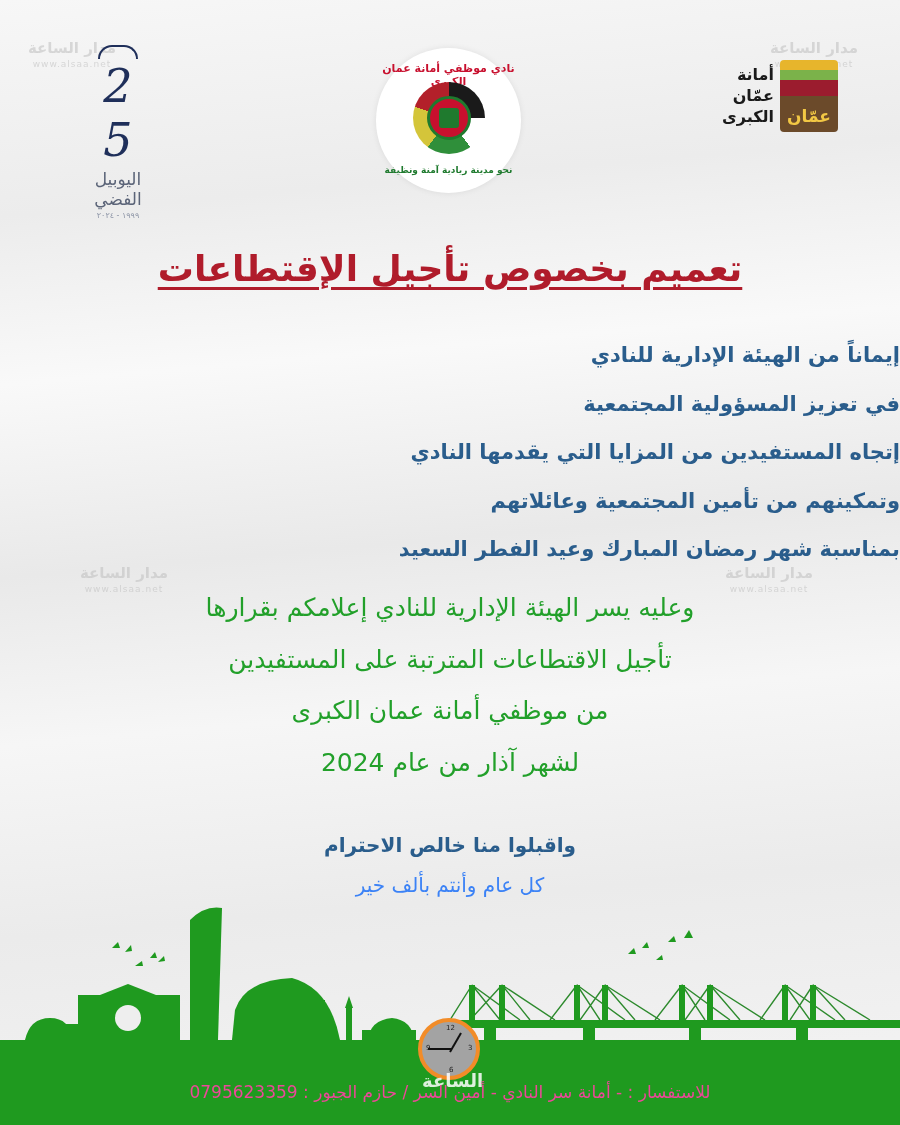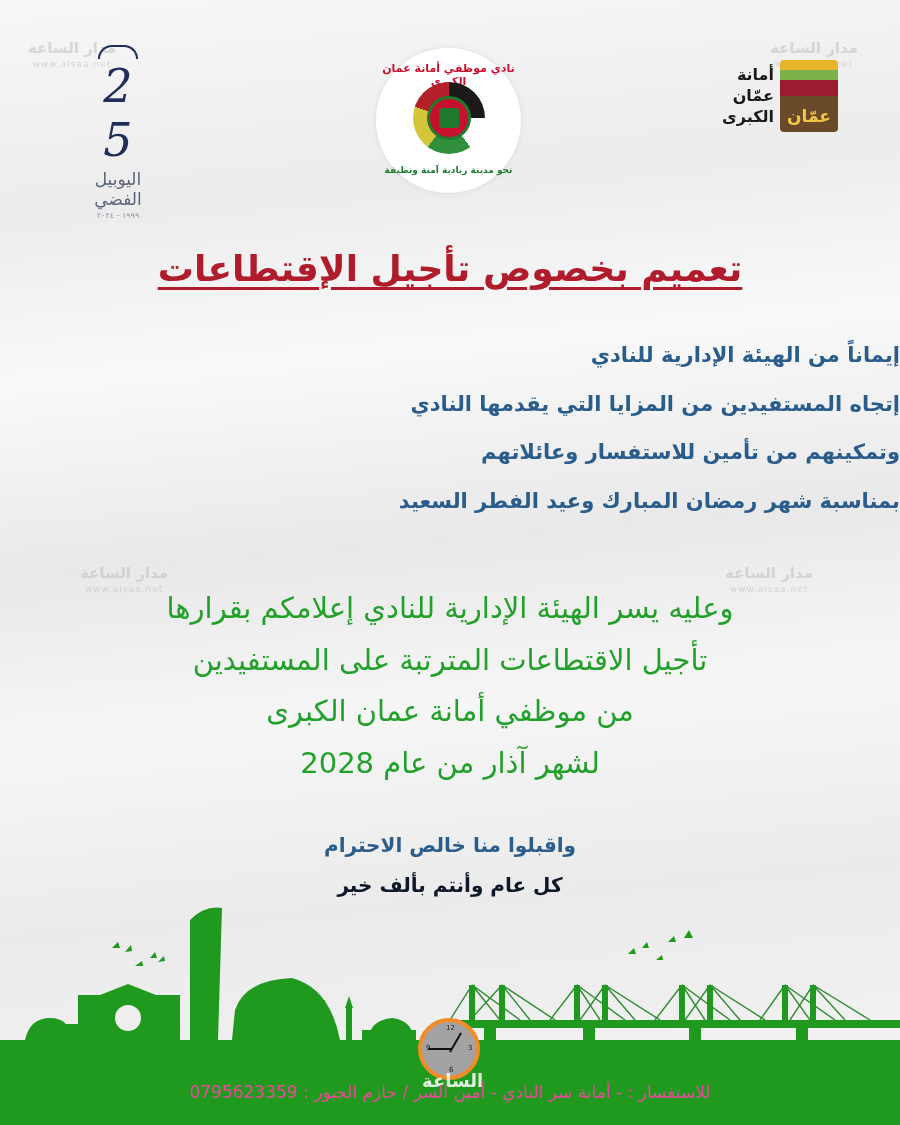--- a/index.html
+++ b/index.html
@@ -38,24 +38,24 @@
 
   
   .title {
     position: absolute; left: 0; right: 0; top: 248px; text-align: center; direction: rtl;
     color: #b01c2b; font-size: 36px; font-weight: bold; text-decoration: underline; text-decoration-thickness: 3px; text-underline-offset: 6px;
   }
   .lines { position: absolute; left: 0; right: 0; text-align: center; direction: rtl; }
   .blue-block { top: 338px; }
   .blue-block p { color: #2a5d8c; font-size: 21px; font-weight: bold; height: 48.5px; line-height: 34px; text-align: right; }
   .green-block { top: 588px; }
-  .green-block p { color: #22a02a; font-size: 29px; height: 51.5px; line-height: 40px; }
+  .green-block p { color: #22a02a; font-size: 25px; height: 51.5px; line-height: 40px; }
   .closing { top: 828px; }
   .closing .respect { color: #2a5d8c; font-size: 20px; font-weight: bold; height: 42px; line-height: 34px; text-align: center; }
-  .closing .greet { color: #0f172a; font-size: 20px; font-weight: bold; line-height: 30px; }
+  .closing .greet { color: #3b82f6; font-size: 20px; font-weight: normal; line-height: 30px; }
 
   
   .skyline { position: absolute; left: 0; top: 900px; width: 900px; height: 225px; }
   .footer-bar { position: absolute; left: 0; top: 1065px; width: 900px; height: 60px; background: #1f9a1f; }
   .footer-text {
     position: absolute; left: 0; right: 0; top: 1082px; text-align: center; direction: rtl;
     color: #ec4899; font-size: 17px;
   }
   .clock { position: absolute; left: 418px; top: 1018px; width: 62px; height: 62px; border-radius: 50%;
      background: #a3a3a3; border: 4px solid #f28c28; }
@@ -105,30 +105,31 @@
   </div>
   <div class="mark">
     <span>عمّان</span>
   </div>
 </div>
 
 <h1 class="title">تعميم بخصوص تأجيل الإقتطاعات</h1>
 
 <div class="lines blue-block">
   <p>إيماناً من الهيئة الإدارية للنادي</p>
+  <p>في تعزيز المسؤولية المجتمعية</p>
   <p>إتجاه المستفيدين من المزايا التي يقدمها النادي</p>
-  <p>وتمكينهم من تأمين للاستفسار وعائلاتهم</p>
+  <p>وتمكينهم من تأمين المجتمعية وعائلاتهم</p>
   <p>بمناسبة شهر رمضان المبارك وعيد الفطر السعيد</p>
 </div>
 
 <div class="lines green-block">
   <p>وعليه يسر الهيئة الإدارية للنادي إعلامكم بقرارها</p>
   <p>تأجيل الاقتطاعات المترتبة على المستفيدين</p>
   <p>من موظفي أمانة عمان الكبرى</p>
-  <p>لشهر آذار من عام 2028</p>
+  <p>لشهر آذار من عام 2024</p>
 </div>
 
 <div class="lines closing">
   <p class="respect">واقبلوا منا خالص الاحترام</p>
   <p class="greet">كل عام وأنتم بألف خير</p>
 </div>
 
 <svg class="skyline" viewBox="0 0 900 225" xmlns="http://www.w3.org/2000/svg">
   <g fill="#1f9a1f">
 

